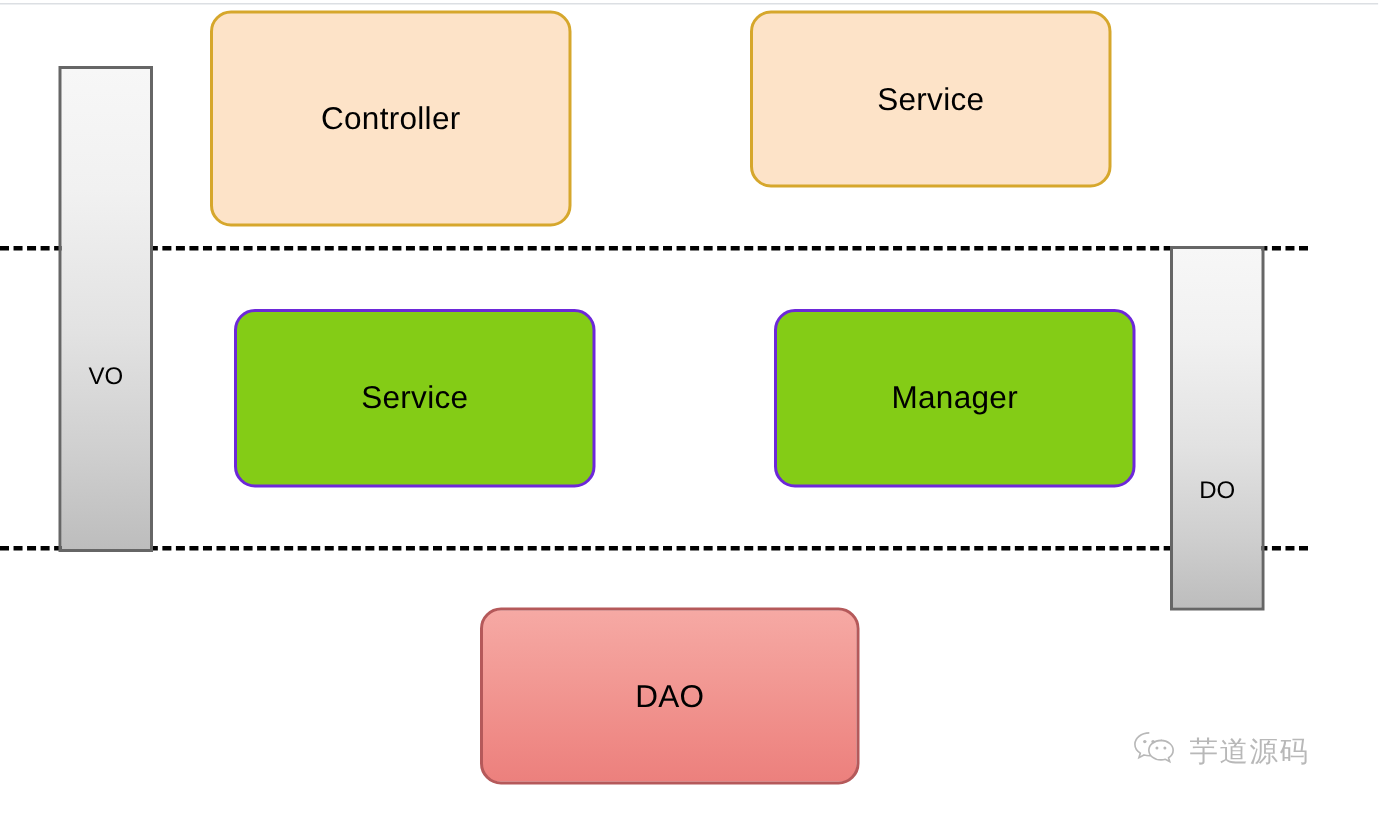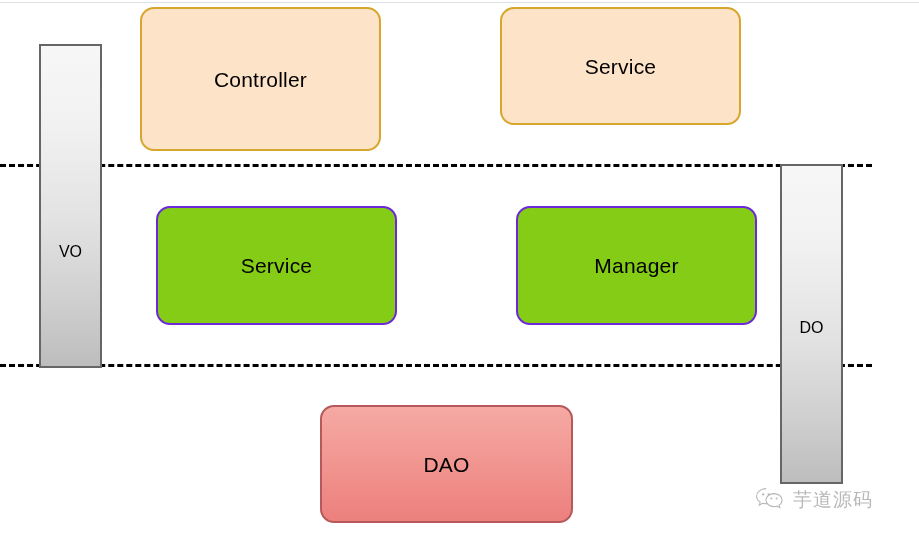--- a/index.html
+++ b/index.html
@@ -81,21 +81,21 @@
     color: #000000;
     font-size: 16px;
     line-height: 1;
   }
   .bar .bar-label {
     position: absolute;
     white-space: nowrap;
   }
   #bar-vo { left: 39px; top: 44px;  width: 63px; height: 324px; }
   #bar-vo .bar-label { top: 198px; }
-  #bar-do { left: 780px; top: 164px; width: 63px; height: 320px; }
+  #bar-do { left: 780px; top: 164px; width: 63px; height: 243px; }
   #bar-do .bar-label { top: 154px; }
 
   
   #watermark {
     position: absolute;
     left: 755px;
     top: 487px;
     display: flex;
     align-items: center;
     gap: 8px;

